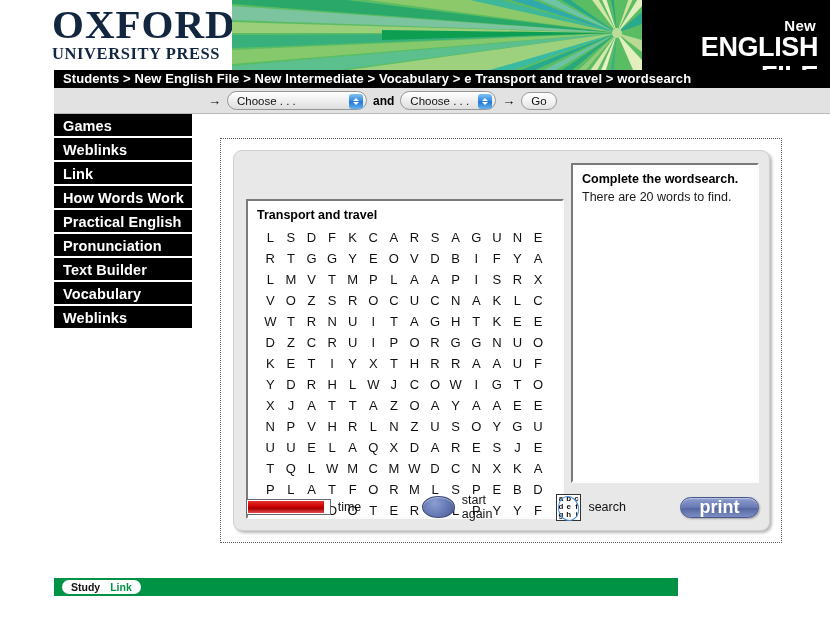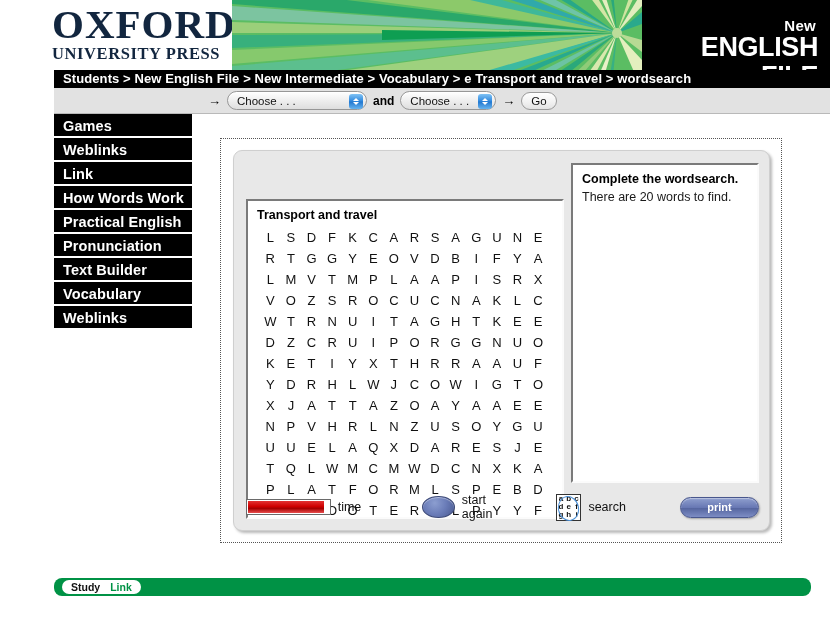--- a/index.html
+++ b/index.html
@@ -198,31 +198,30 @@
   }
   .search-icon-box .ring {
     position: absolute; left: 1px; top: 1px; width: 19px; height: 23px;
     border: 1.5px solid #4a8fd6; border-radius: 50%;
     transform: rotate(-12deg);
   }
   .print-button {
     margin-left: 54px; width: 88px; height: 21px; border-radius: 11px;
     background: linear-gradient(#8f9fce, #6878b4 50%, #54649e 52%, #7d8dc4);
     border: 1px solid #49578d;
-    color: #ffffff; font-size: 11px; font-weight: bold;
+    color: #ffffff; font-size: 18px; font-weight: bold;
     display: flex; align-items: center; justify-content: center;
     box-shadow: inset 0 1px 1px rgba(255,255,255,0.4), 1px 1px 2px rgba(0,0,0,0.3);
     box-sizing: border-box;
   }
 
   
   .footer-bar {
-    position: absolute; left: 54px; top: 578px; width: 757px; height: 18px;
+    position: absolute; left: 54px; top: 578px; width: 624px; height: 18px;
     background: #009245;
-    border-radius: 8px;
   }
   .studylink {
     position: absolute; left: 8px; top: 2px; height: 14px;
     padding: 0 9px; border-radius: 8px; background: #ffffff;
     display: flex; align-items: center; font-size: 10.5px; font-weight: bold;
     line-height: 14px;
   }
   .studylink .s1 { color: #111111; }
   .studylink .s2 { color: #009245; margin-left: 10px; }
   .footer-white { position: absolute; left: 54px; top: 596px; width: 776px; height: 26px; background: #ffffff; }

